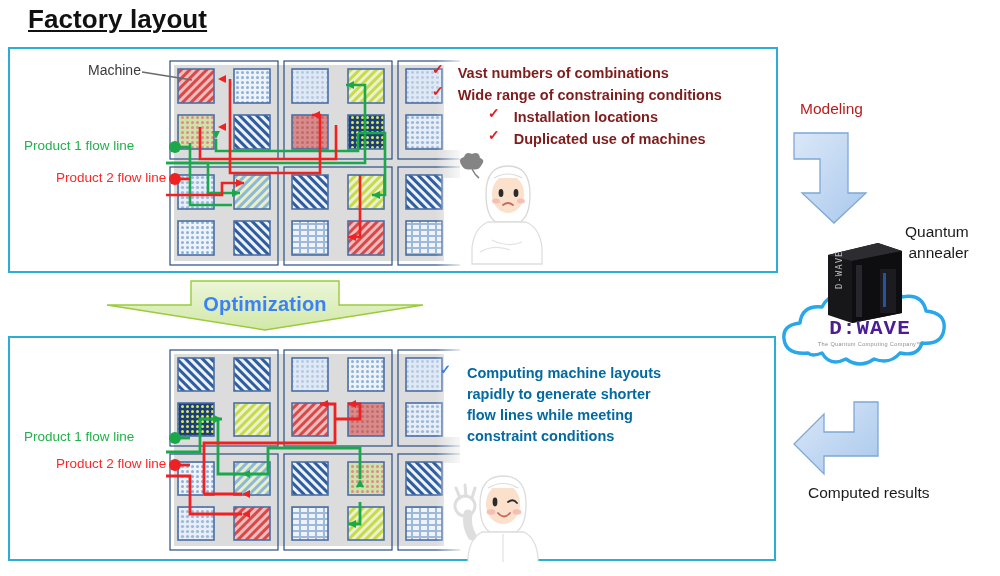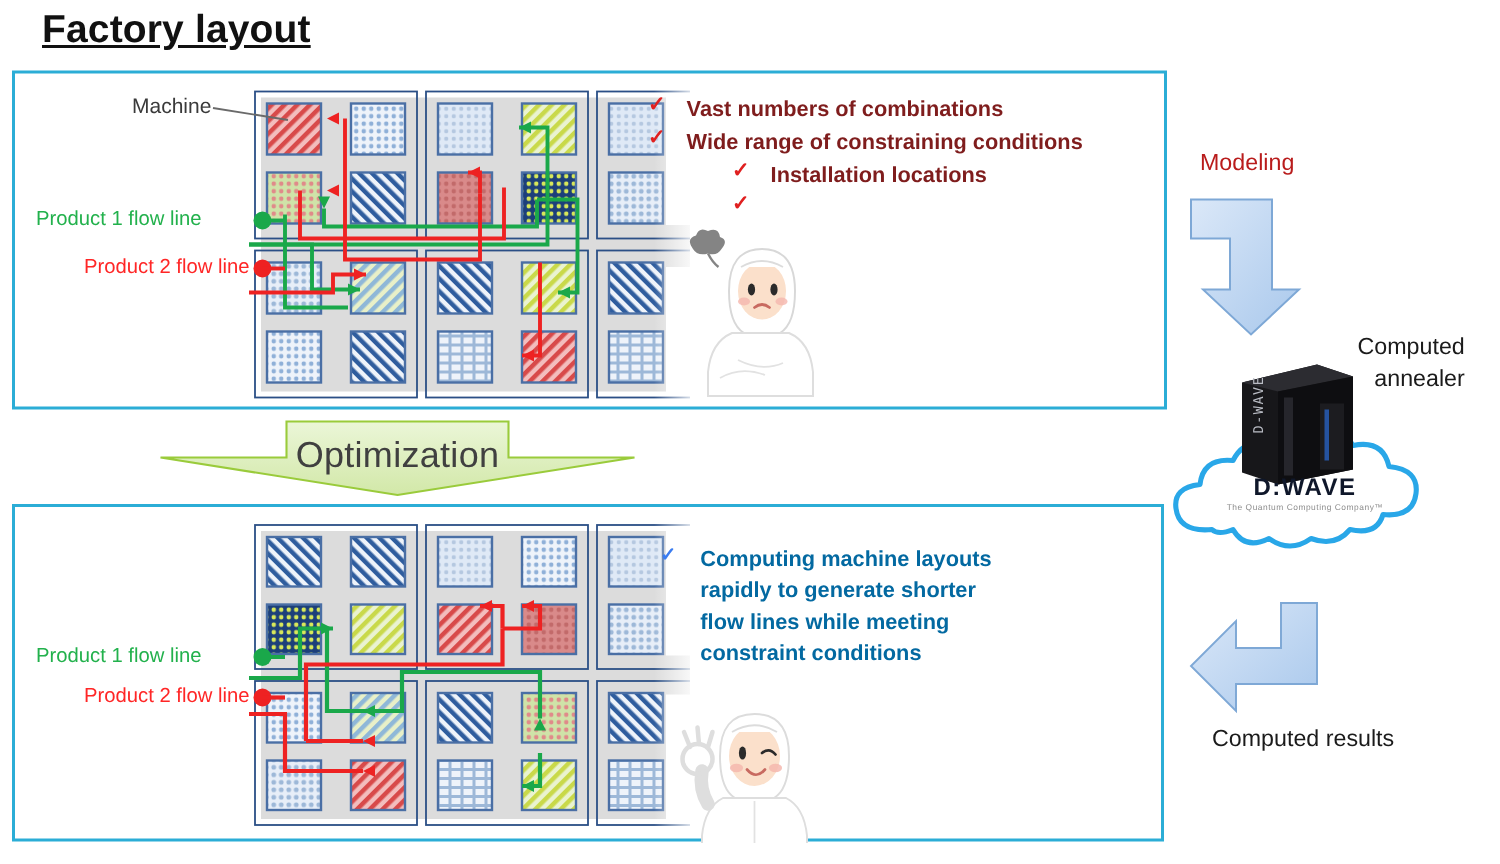--- a/index.html
+++ b/index.html
@@ -51,42 +51,43 @@
   .blue-text{color:#0369a1;font-weight:bold;font-size:14.5px;line-height:1.46;}
   .blue-chk{color:#3a7cf0;font-size:13px;margin-right:16px;}
 
   
   #optimization-arrow{
     left:105px;top:277px;width:320px;height:56px;
   }
   #optimization-label{
     left:105px;top:284px;width:320px;height:40px;
     display:flex;align-items:center;justify-content:center;
-    font-size:24px;color:#404040;letter-spacing:.2px;
+    font-size:20px;color:#3b82f6;letter-spacing:.2px;
     pointer-events:none;
+    font-weight:bold;
   }
 
   
   #modeling-label{
     left:800px;top:100px;font-size:15.5px;color:#b91c1c;white-space:nowrap;
   }
   #annealer-label{
     left:905px;top:222px;font-size:15.5px;color:#1b1b1b;
     line-height:1.34;text-align:left;white-space:nowrap;
   }
   #computed-label{
     left:808px;top:484px;font-size:15.5px;color:#1b1b1b;white-space:nowrap;
   }
 
   
   #dwave-machine{left:822px;top:239px;width:86px;height:88px;}
   #dwave-logo{left:800px;top:318px;width:140px;height:34px;text-align:center;}
   #dwave-wordmark{
-    font-family:Liberation Sans, sans-serif;
-    font-size:16px;font-weight:bold;color:#0f172a;
+    font-family:Liberation Mono, monospace;
+    font-size:21px;font-weight:bold;color:#4c1d95;
     letter-spacing:1px;line-height:1;
   }
   #dwave-tagline{
     font-size:5.6px;color:#8d8d8d;letter-spacing:.35px;
     margin-top:2px;white-space:nowrap;
   }
 </style>
 </head>
 <body>
 
@@ -246,20 +247,21 @@
   <div class="bullet-row">
     <span class="chk red-chk">✓</span>
     <span class="red-text">Wide range of constraining conditions</span>
   </div>
   <div class="bullet-row" style="margin-left:56px;">
     <span class="chk red-chk">✓</span>
     <span class="red-text">Installation locations</span>
   </div>
   <div class="bullet-row" style="margin-left:56px;">
     <span class="chk red-chk">✓</span>
+    <span class="red-text">Duplicated use of machines</span>
   </div>
 </div>
 
 <svg class="abs" style="left:450px;top:148px;" width="110" height="120" viewBox="0 0 110 120">
   <g fill="#6f6f6f" opacity=".85">
     <path d="M12,18 q-5,-7 2,-9 q2,-6 8,-3 q7,-3 8,4 q6,2 1,8 q-3,5 -9,3 q-7,2 -10,-3 z"></path>
     <path d="M22,21 q3,6 7,9" stroke="#6f6f6f" stroke-width="1.6" fill="none"></path>
   </g>
 
   <path d="M36,46 q0,-28 22,-28 q22,0 22,28 q0,22 -10,28 l-24,0 q-10,-6 -10,-28 z" fill="#ffffff" stroke="#d8d8d8" stroke-width="1.3"></path>
@@ -410,21 +412,21 @@
   <defs>
     <linearGradient id="arrGrad" x1="0" y1="0" x2="1" y2="1">
       <stop offset="0" stop-color="#dbe8f8"></stop>
       <stop offset="1" stop-color="#a9c8ec"></stop>
     </linearGradient>
   </defs>
   <polygon points="4,6 58,6 58,66 76,66 44,96 12,66 30,66 30,32 4,32" fill="url(#arrGrad)" stroke="#7ea8d6" stroke-width="1.3"></polygon>
 </svg>
 
 <div class="abs" id="annealer-label">
-  <div>Computed</div>
+  <div>Quantum</div>
   <div style="text-align:right;">annealer</div>
 </div>
 
 <svg class="abs" style="left:768px;top:283px;" width="210" height="92" viewBox="0 0 210 92">
   <path d="M40,70 q-22,2 -24,-14 q-2,-14 16,-16 q2,-18 22,-16 q8,-16 26,-10
            q10,-14 28,-8 q16,-8 26,8 q20,-4 24,14 q20,2 18,18 q-2,16 -22,14
            q-4,14 -22,10 q-10,12 -26,6 q-14,10 -28,0 q-16,8 -24,-6 q-10,4 -14,0 z" fill="#ffffff" stroke="#29a7e8" stroke-width="3.4" stroke-linejoin="round"></path>
 </svg>
 
 <svg class="abs" id="dwave-machine" viewBox="0 0 86 88">

